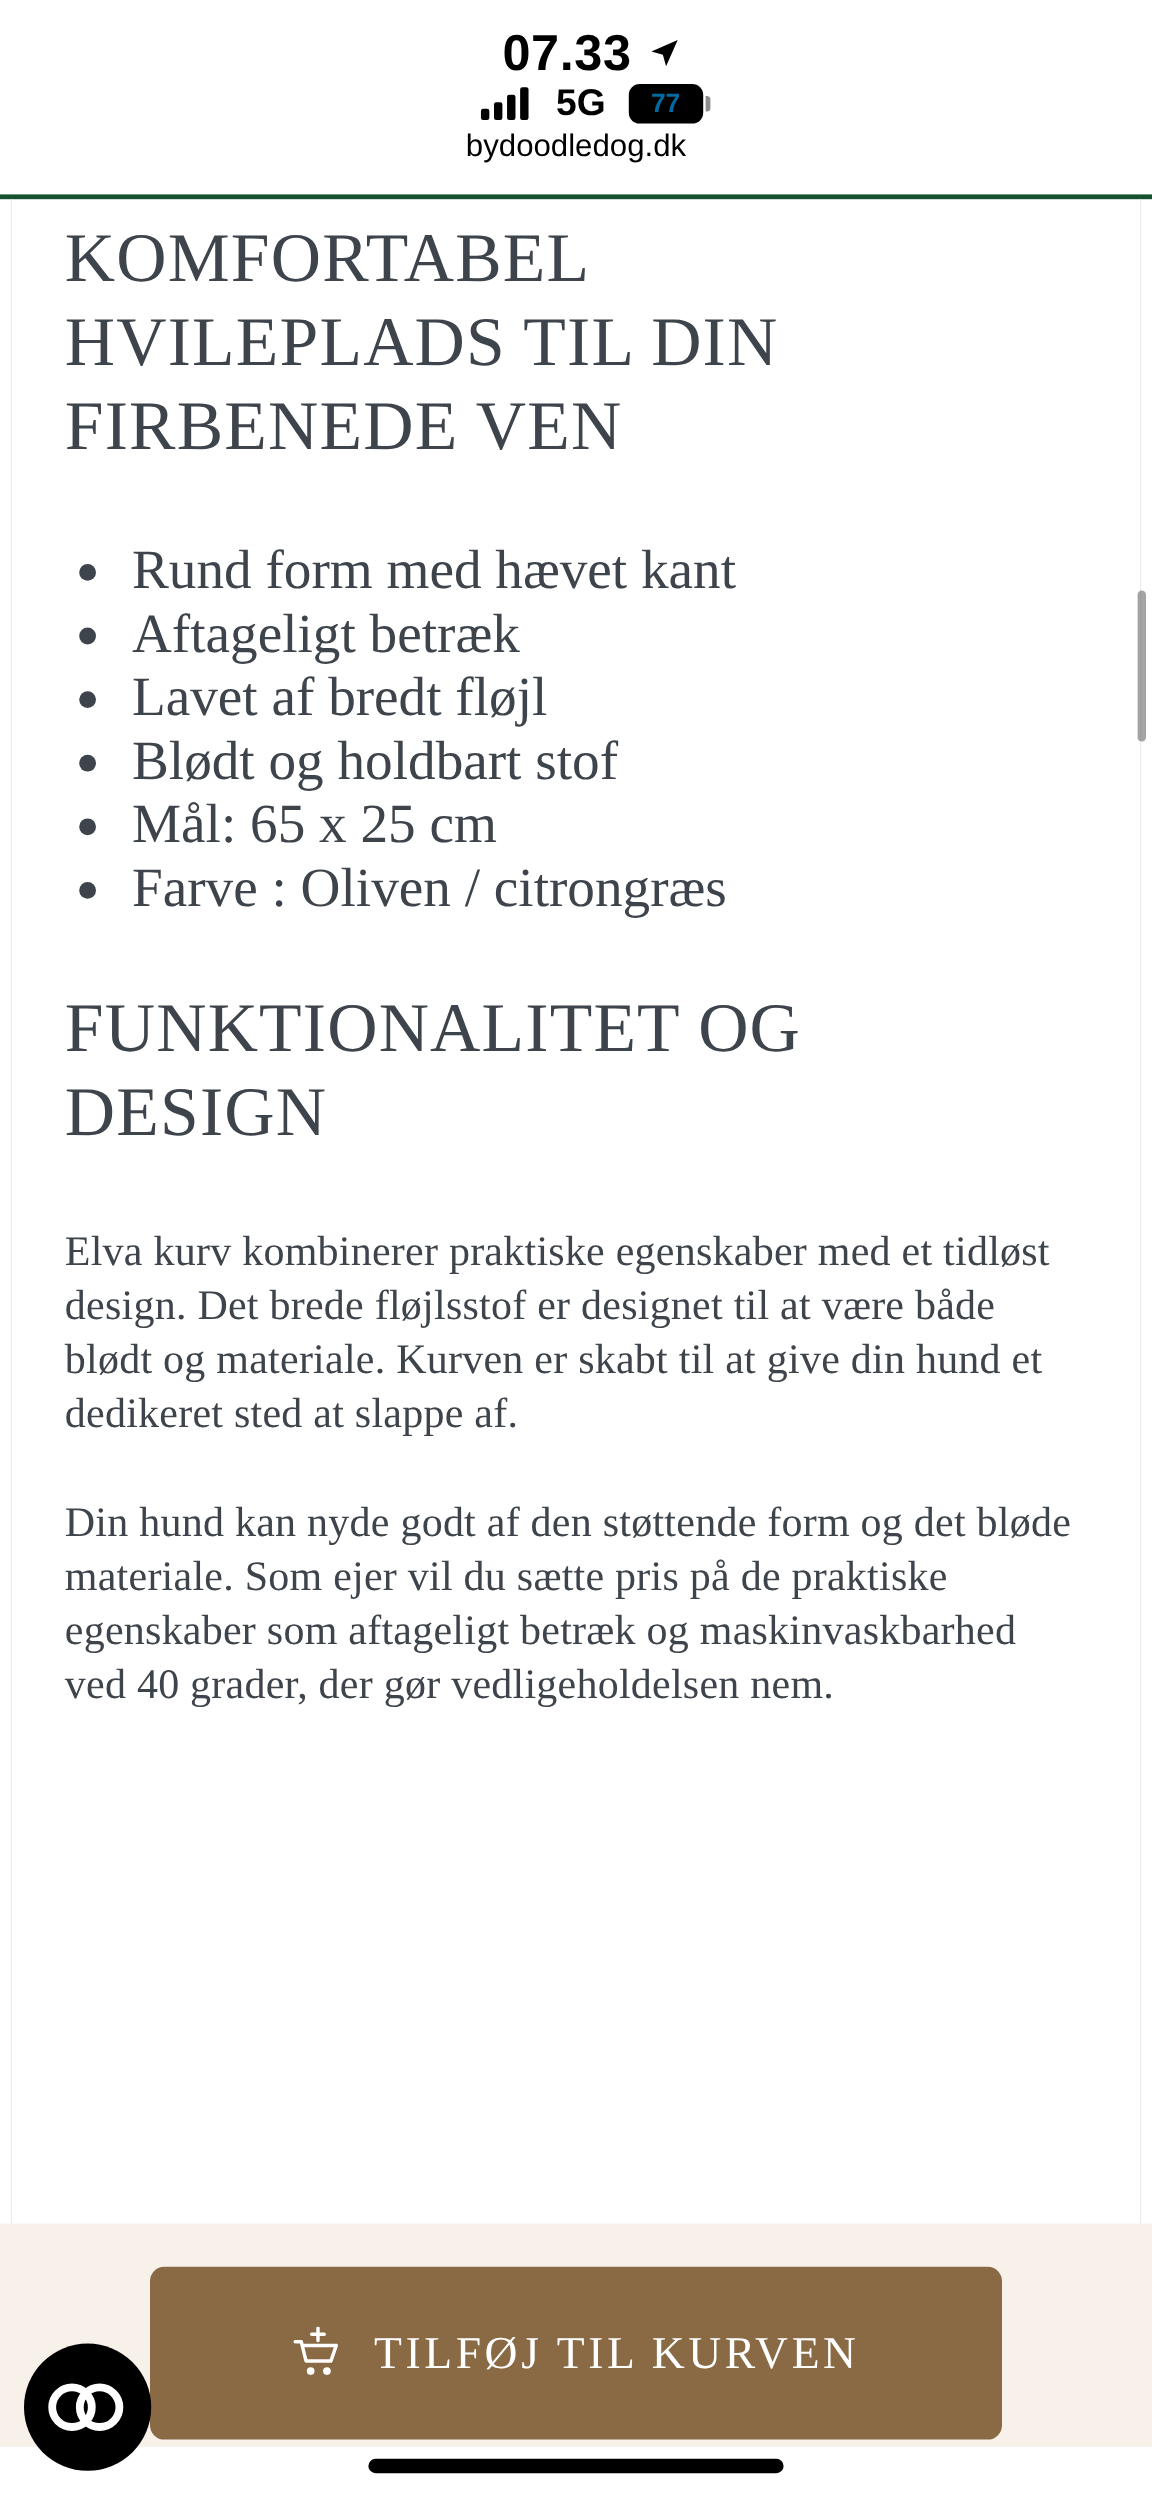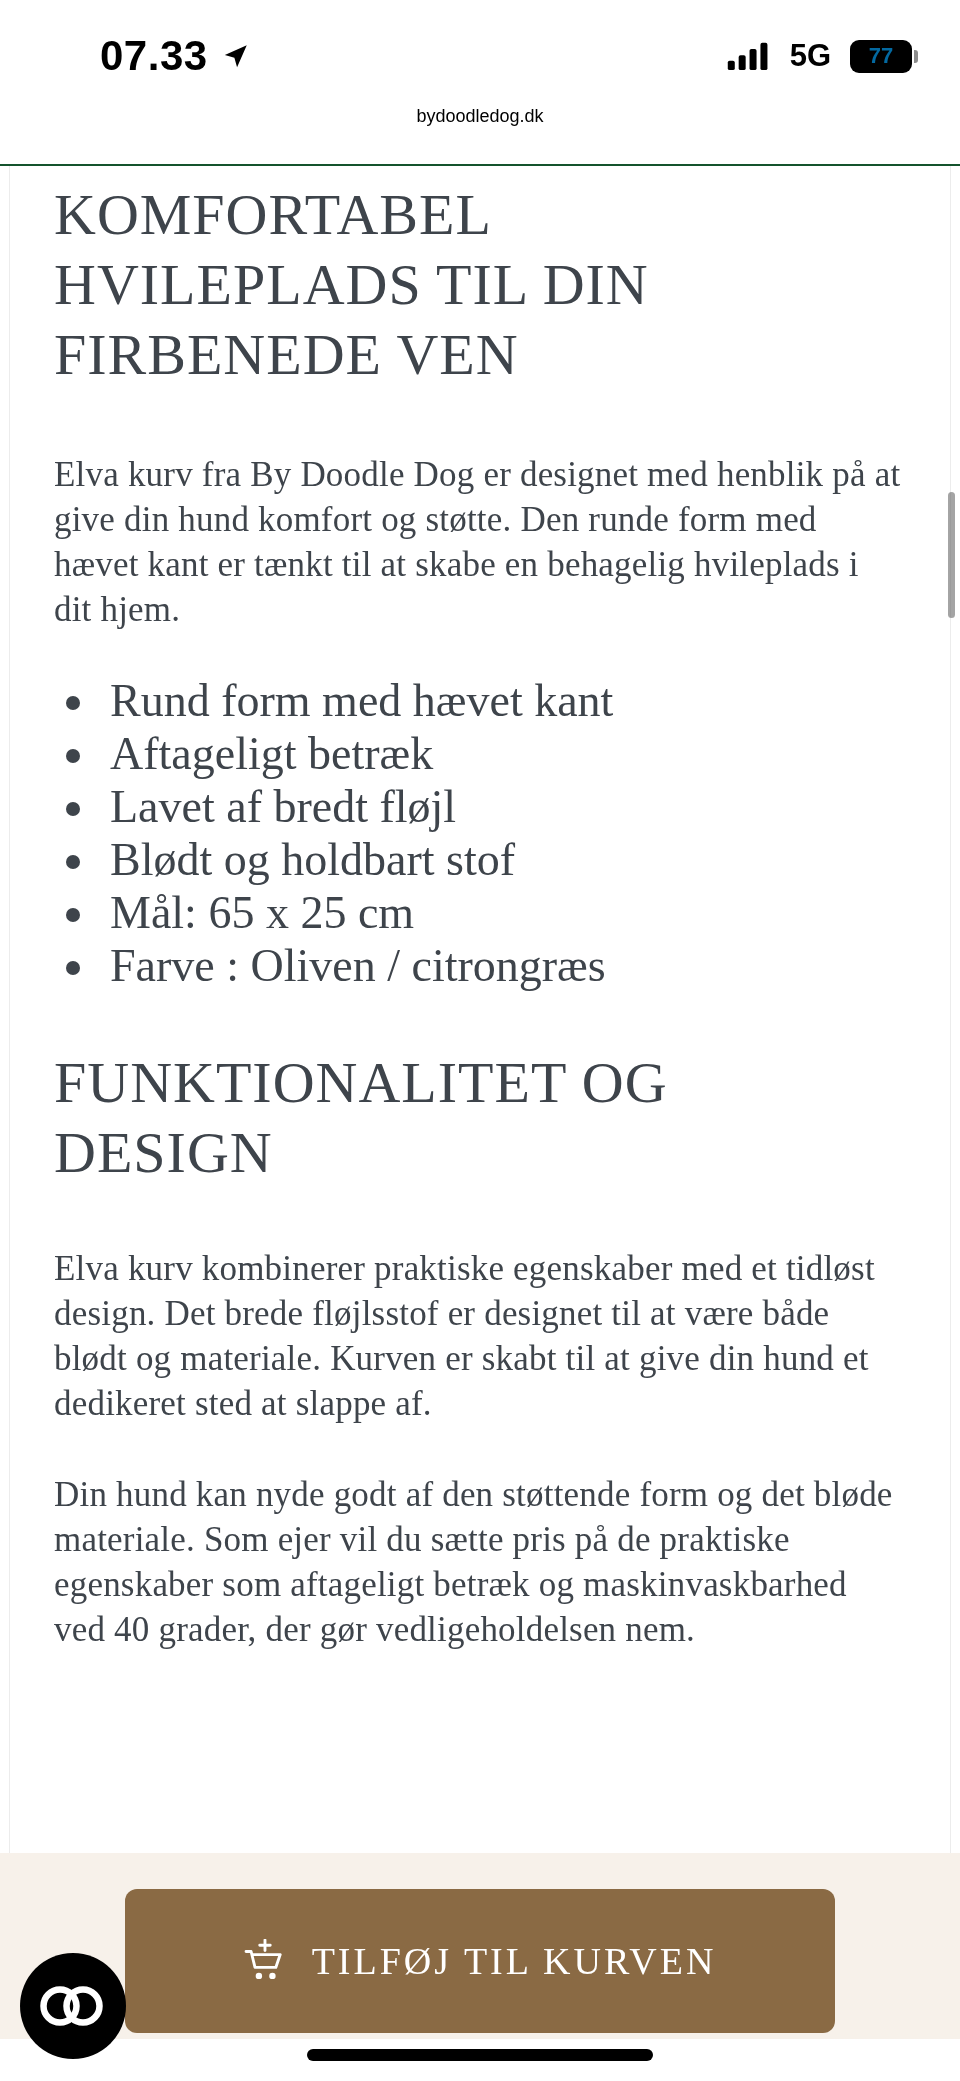--- a/index.html
+++ b/index.html
@@ -9,25 +9,26 @@
     width: 960px;
     height: 2081px;
     background: #ffffff;
     overflow: hidden;
   }
 
   
   .status-bar {
     height: 92px;
     box-sizing: border-box;
-    padding: 20px 42px 0 100px;
+    padding: 20px 74px 0 100px;
     display: flex;
     align-items: center;
     justify-content: space-between;
     background: #ffffff;
+    flex-direction: column;
   }
   .status-left { display: flex; align-items: center; gap: 14px; }
   .time { font-size: 42px; font-weight: 700; color: #000; letter-spacing: 0.5px; }
   .loc-icon { width: 27px; height: 27px; fill: #000; }
   .status-right { display: flex; align-items: center; gap: 15px; }
   .signal-icon { width: 54px; height: 28px; fill: #000; }
   .net { font-size: 31px; font-weight: 600; color: #000; }
   .battery { display: inline-flex; align-items: center; margin-left: 4px; }
   .battery-body {
     width: 62px; height: 33px;
@@ -40,23 +41,23 @@
     background: rgba(0,0,0,0.45);
     border-radius: 0 3px 3px 0;
   }
 
   
   .url-bar {
     height: 74px;
     box-sizing: border-box;
     padding-top: 14px;
     text-align: center;
-    font-size: 18px;
+    font-size: 26px;
     color: #000;
-    border-bottom: 2px solid #14532d;
+    border-bottom: 4px solid #14532d;
     background: #ffffff;
   }
 
   
   .content {
     position: relative;
     margin: 0 9px;
     height: 1699px;
     box-sizing: border-box;
     padding: 14px 48px 4px 44px;
@@ -183,21 +184,20 @@
     <span>bydoodledog.dk</span>
   </div>
 
   <main class="content">
     <h1>
       <span class="hl">KOMFORTABEL</span>
       <span class="hl">HVILEPLADS TIL DIN</span>
       <span class="hl">FIRBENEDE VEN</span>
     </h1>
 
-    <p>Elva kurv fra By Doodle Dog er designet med henblik på at give din hund komfort og støtte. Den runde form med hævet kant er tænkt til at skabe en behagelig hvileplads i dit hjem.</p>
 
     <ul>
       <li>Rund form med hævet kant</li>
       <li>Aftageligt betræk</li>
       <li>Lavet af bredt fløjl</li>
       <li>Blødt og holdbart stof</li>
       <li>Mål: 65 x 25 cm</li>
       <li>Farve : Oliven / citrongræs</li>
     </ul>
 

